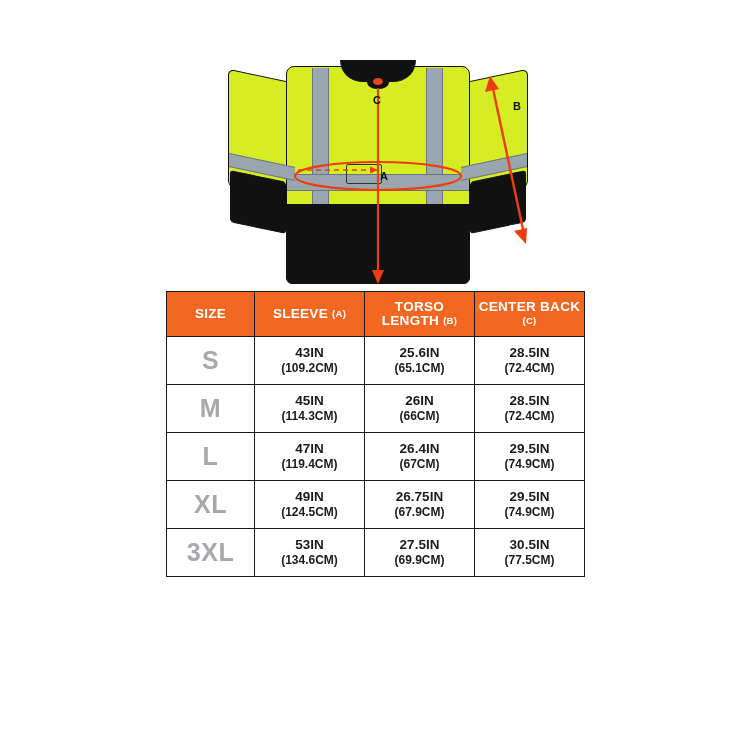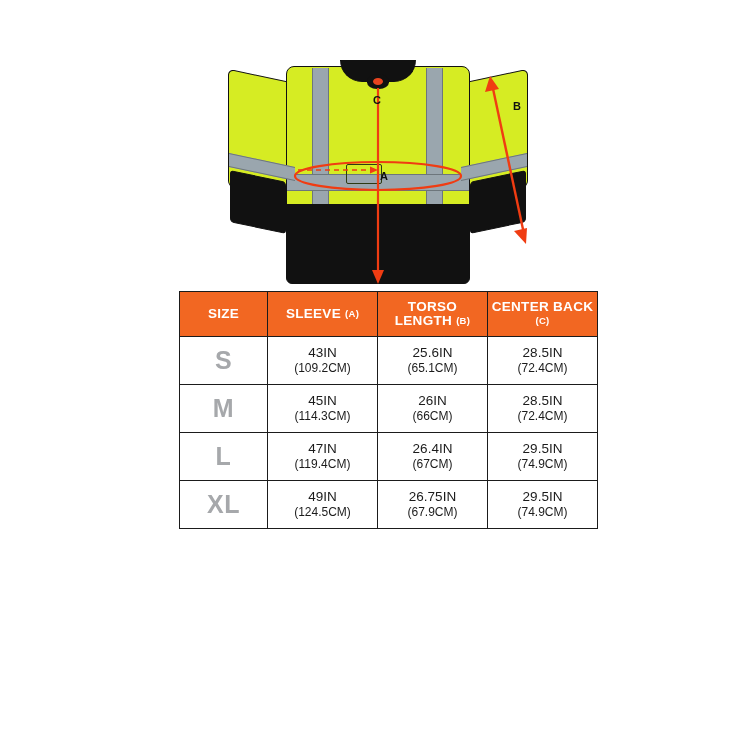--- a/index.html
+++ b/index.html
@@ -178,21 +178,20 @@
   .table-wrap {
     position: absolute;
     left: 166px;
     top: 291px;
     width: 418px;
   }
   table.size-chart {
     border-collapse: collapse;
     width: 418px;
     table-layout: fixed;
-    margin-left: 13px;
   }
   table.size-chart th, table.size-chart td {
     border: 1.2px solid #1b1b1b;
     text-align: center;
     vertical-align: middle;
     padding: 0;
   }
   thead th {
     background: #f26722;
     color: #ffffff;
@@ -205,21 +204,21 @@
   thead th .sub {
     font-size: 9.5px;
     font-weight: bold;
     vertical-align: 1px;
   }
   col.c-size { width: 88px; }
   col.c-torso { width: 110px; }
   col.c-sleeve { width: 110px; }
   col.c-back { width: 110px; }
 
-  tbody td { height: 47px; }
+  tbody td { height: 47px; font-weight: bold; }
   td.size-cell {
     color: #a6a8ab;
     font-weight: bold;
     font-size: 25px;
     letter-spacing: .5px;
   }
   .meas-main {
     display: block;
     font-size: 13.5px;
     color: #1b1b1b;
@@ -361,17 +360,32 @@
           </td>
           <td>
             <span class="meas-main">26.75IN</span>
             <span class="meas-cm">(67.9CM)</span>
           </td>
           <td>
             <span class="meas-main">29.5IN</span>
             <span class="meas-cm">(74.9CM)</span>
           </td>
         </tr>
+        <tr>
+          <td class="size-cell">3XL</td>
+          <td>
+            <span class="meas-main">53IN</span>
+            <span class="meas-cm">(134.6CM)</span>
+          </td>
+          <td>
+            <span class="meas-main">27.5IN</span>
+            <span class="meas-cm">(69.9CM)</span>
+          </td>
+          <td>
+            <span class="meas-main">30.5IN</span>
+            <span class="meas-cm">(77.5CM)</span>
+          </td>
+        </tr>
       </tbody>
     </table>
   </div>
 
 </div>
 
 </body></html>

